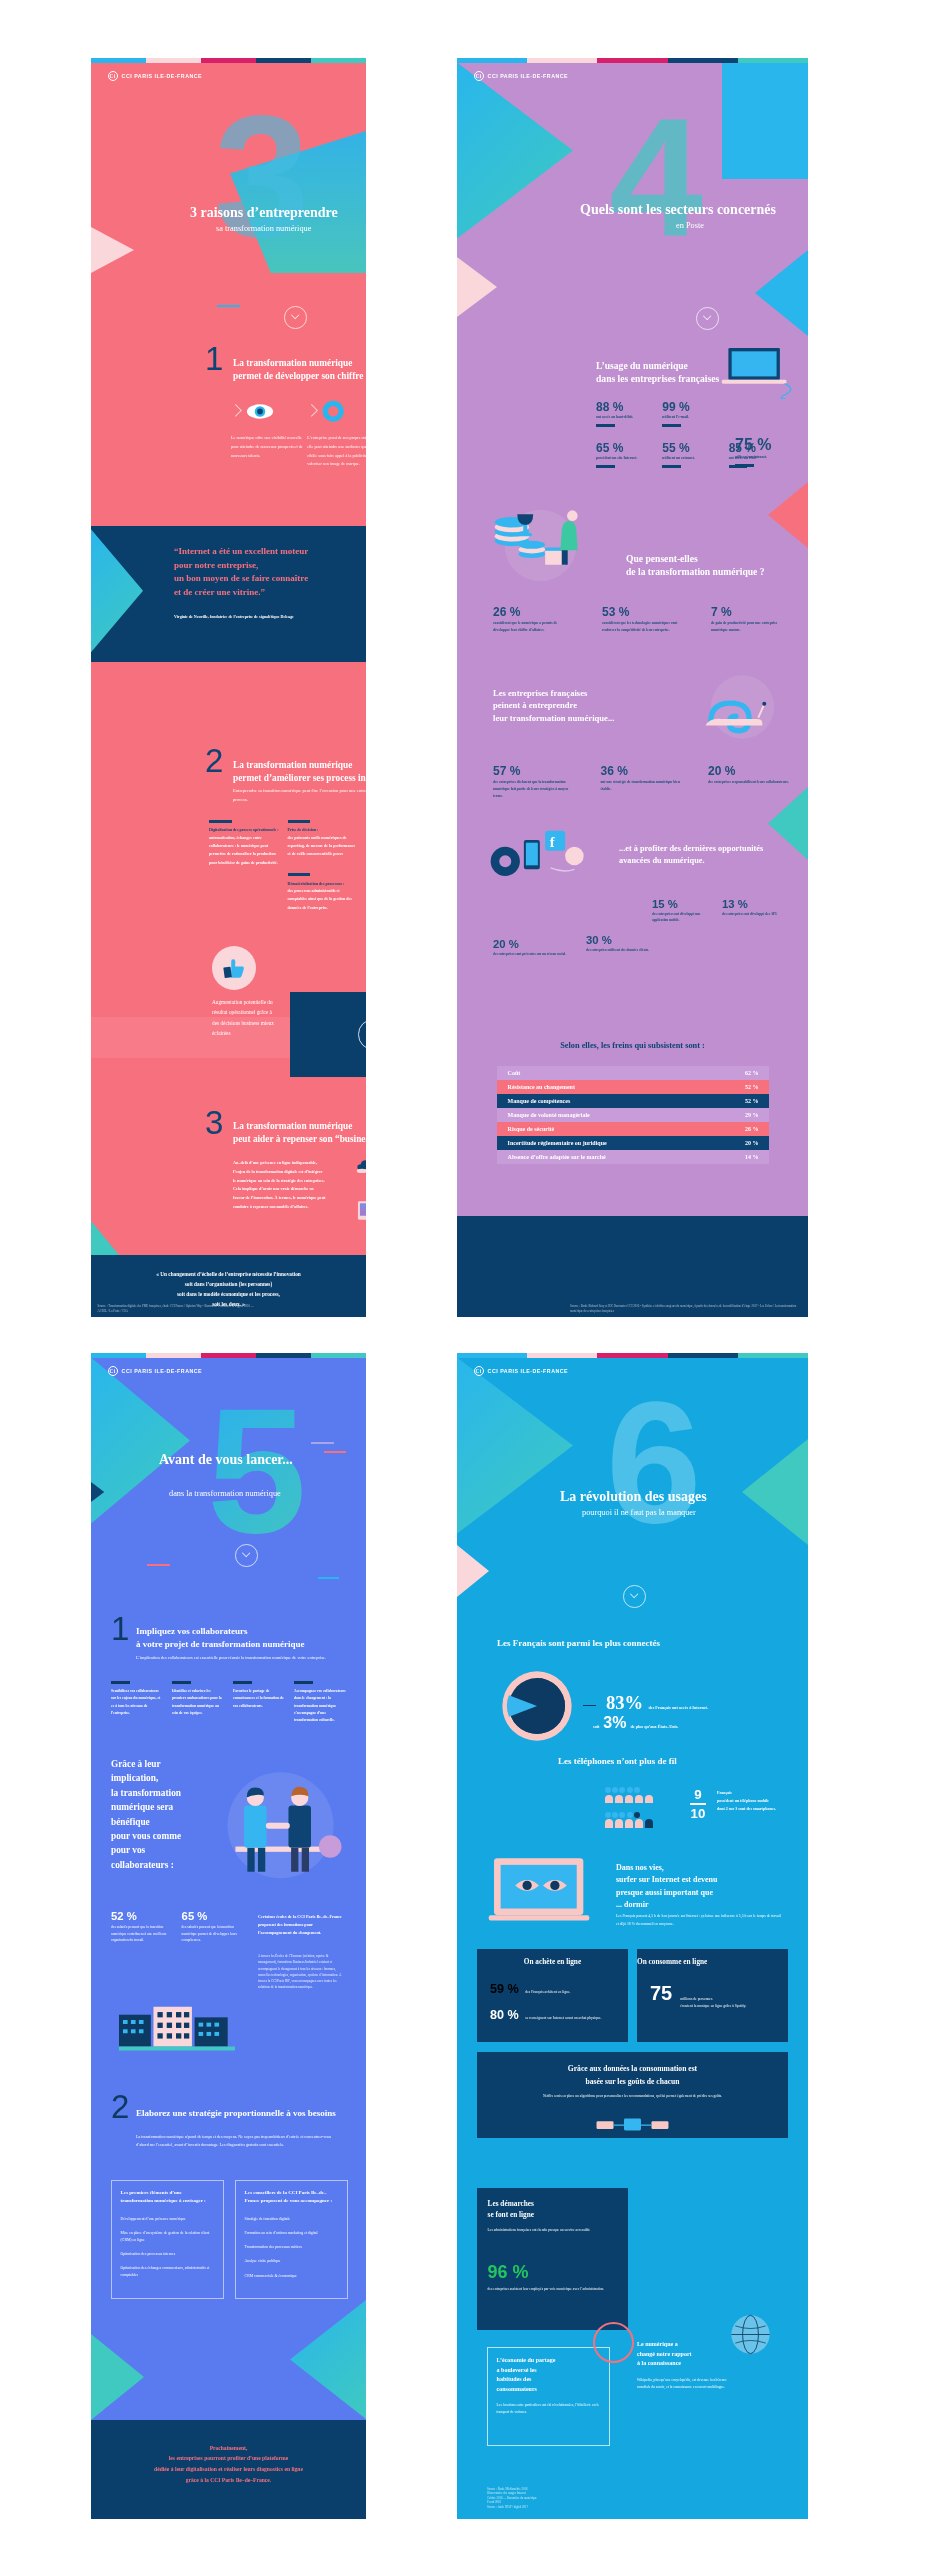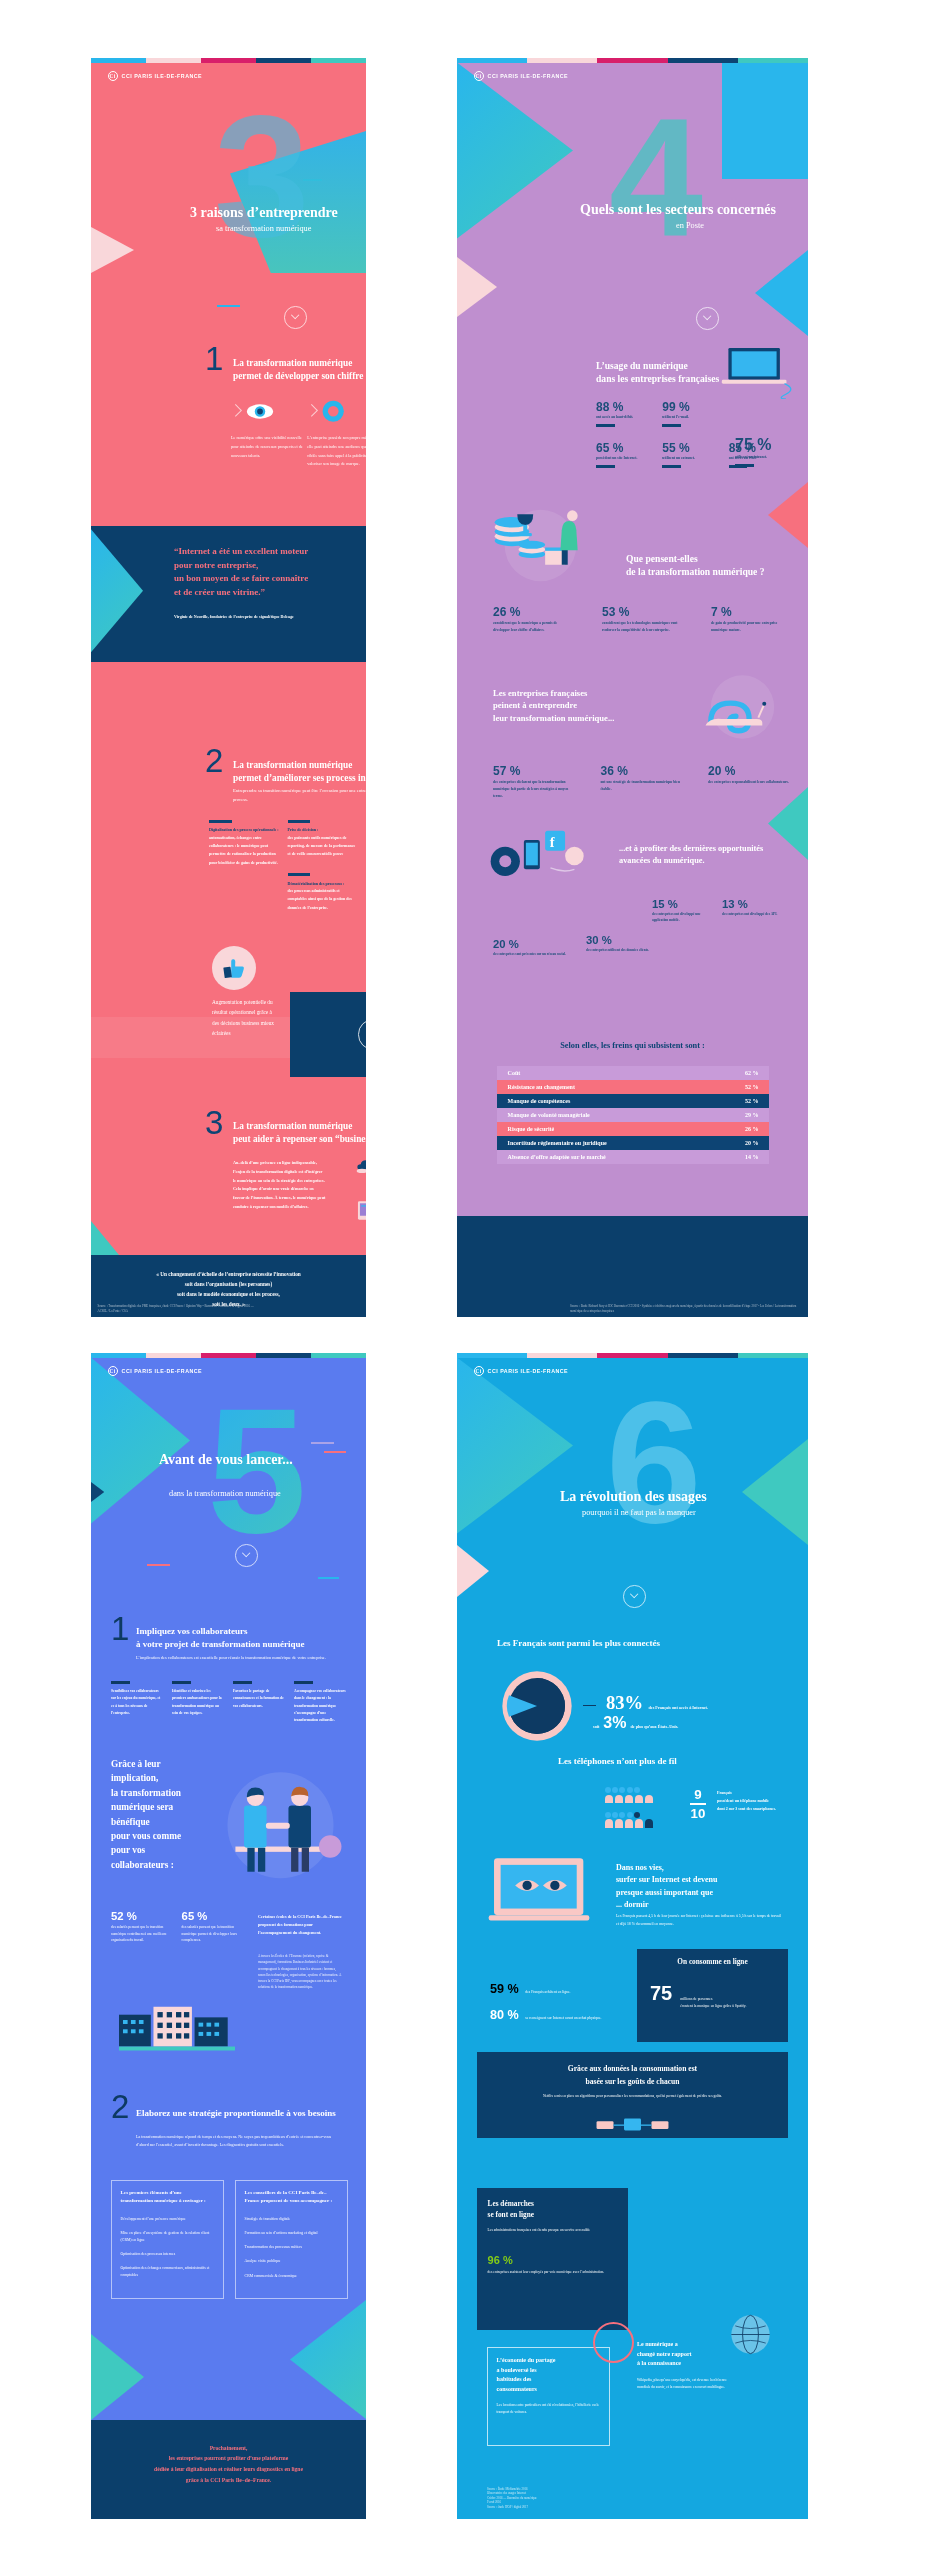--- a/index.html
+++ b/index.html
@@ -658,33 +658,36 @@
     <rect x="10" y="100" width="152" height="8" rx="3" fill="#f9c8c5"></rect>
   </svg>
   <div class="serif" style="position:absolute;top:509px;left:159px;width:176px;color:#fff;font-size:8px;font-weight:bold;line-height:1.55;">
     <div>Dans nos vies,</div>
     <div>surfer sur Internet est devenu</div>
     <div>presque aussi important que</div>
     <div>... dormir</div>
   </div>
   <div class="serif" style="position:absolute;top:560px;left:159px;width:166px;color:#fff;font-size:3.8px;line-height:2;">Les Français passent 4,5 h de leur journée sur Internet : ça laisse une influence  à 5,5 h sur le temps de travail et déjà 18 % du sommeil en moyenne.</div>
 
+  <div style="position:absolute;top:596px;left:20px;width:151px;height:93px;background:#0b3f6b;">
+    <div class="serif" style="color:#fff;font-size:7.3px;font-weight:bold;text-align:center;margin-top:8px;">On achète en ligne</div>
+  </div>
   <div style="position:absolute;top:629px;left:33px;width:129px;">
     <div style="display:flex;align-items:baseline;gap:6.6px;">
       <span class="kpi" style="font-size:12.6px;color:#000000;">59 %</span>
       <span class="serif" style="font-size:3.7px;color:#fff;">des Français achètent en ligne.</span>
     </div>
     <div style="display:flex;align-items:baseline;gap:6.6px;margin-top:12px;">
       <span class="kpi" style="font-size:12.6px;color:#fff;">80 %</span>
       <span class="serif" style="font-size:3.7px;color:#fff;width:80px;display:inline-block;line-height:1.8;">se renseignent sur Internet avant un achat physique.</span>
     </div>
   </div>
 
   <div style="position:absolute;top:596px;left:180px;width:151px;height:93px;background:#0b3f6b;">
-    <div class="serif" style="color:#fff;font-size:7.3px;font-weight:bold;text-align:center;margin-top:8px;">On consomme en ligne</div>
+    <div class="serif" style="color:#fff;font-size:7.3px;font-weight:bold;text-align:left;margin-top:8px;">On consomme en ligne</div>
   </div>
   <div style="position:absolute;top:629px;left:193px;display:flex;align-items:baseline;gap:8px;">
     <span class="kpi" style="font-size:20px;color:#fff;">75</span>
     <span class="serif" style="font-size:3.7px;color:#fff;line-height:1.9;width:83px;display:inline-block;">
       <span>millions de personnes</span><br>
       <span>écoutent la musique en ligne grâce à Spotify.</span>
     </span>
   </div>
 
   <div style="position:absolute;top:699px;left:20px;width:311px;height:86px;background:#0b3f6b;">
@@ -701,21 +704,21 @@
       <line x1="68" y1="14" x2="84" y2="14" stroke="#35b6f0" stroke-width="2"></line>
     </svg>
   </div>
 
   <div style="position:absolute;top:835px;left:20px;width:151px;height:142px;background:#0b3f6b;padding:10.6px 10.6px;">
     <div class="serif" style="color:#fff;font-size:7.3px;font-weight:bold;line-height:1.5;">
       <div>Les démarches</div>
       <div>se font en ligne</div>
     </div>
     <div class="serif" style="color:#fff;font-size:3.6px;line-height:1.9;margin-top:6.6px;">Les administrations françaises ont étendu presque un service accessible</div>
-    <div class="kpi" style="font-size:11px;color:#84cc16;margin-top:20px;">96 %</div>
+    <div class="kpi" style="font-size:18px;color:#22c55e;margin-top:28px;">96 %</div>
     <div class="serif" style="color:#fff;font-size:3.6px;line-height:1.9;margin-top:2.7px;">des entreprises assistent leur employés par voie numérique avec l’administration.</div>
   </div>
 
   <div class="minicard" style="position:absolute;top:994px;left:30px;width:123px;height:99px;border-color:rgba(255,255,255,.7);">
     <div class="serif" style="color:#fff;font-size:6px;font-weight:bold;line-height:1.6;">
       <div>L’économie du partage</div>
       <div>a bouleversé les</div>
       <div>habitudes des</div>
       <div>consommateurs</div>
     </div>

